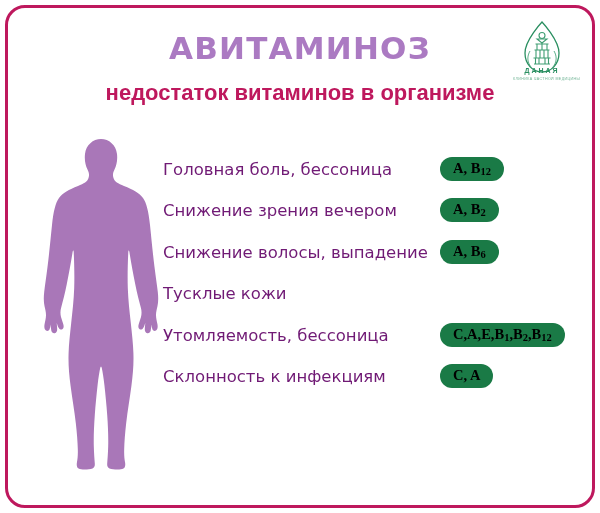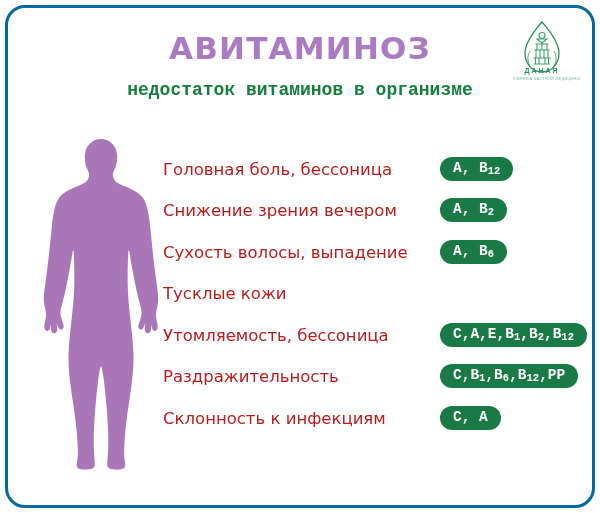--- a/index.html
+++ b/index.html
@@ -14,21 +14,21 @@
     overflow: hidden;
   }
 
   .poster {
     position: absolute;
     left: 5px;
     top: 5px;
     width: 590px;
     height: 503px;
     box-sizing: border-box;
-    border: 3px solid #0369a1;
+    border: 3px solid #be185d;
     border-radius: 20px;
     background: #ffffff;
     overflow: hidden;
   }
 
   
   .header {
     position: absolute;
     left: 0;
     top: 0;
@@ -48,24 +48,24 @@
     color: #ab7ac2;
     font-family: "DejaVu Sans", sans-serif;
   }
 
   .subtitle {
     position: absolute;
     left: 0;
     top: 72px;
     width: 100%;
     text-align: center;
-    font-size: 18px;
-    font-weight: bold;
-    color: #15803d;
-    font-family: Liberation Mono, monospace;
+    font-size: 22px;
+    font-weight: bold;
+    color: #be185d;
+    font-family: Liberation Sans, sans-serif;
   }
 
   
   .logo {
     position: absolute;
     left: 505px;
     top: 12px;
     width: 58px;
     height: 72px;
   }
@@ -115,38 +115,38 @@
   .row {
     position: relative;
     height: 41.5px;
   }
   .row-label {
     position: absolute;
     left: 5px;
     top: 50%;
     transform: translateY(-50%);
     font-size: 16.5px;
-    color: #b91c1c;
+    color: #701a75;
     white-space: nowrap;
     font-family: "DejaVu Sans", sans-serif;
   }
   .badge {
     position: absolute;
     left: 282px;
     top: 50%;
     transform: translateY(-50%);
     background: #1a7a46;
-    color: #ffffff;
+    color: #000000;
     border-radius: 13px;
     padding: 4px 13px 5px 13px;
     font-size: 14.5px;
     font-weight: bold;
     line-height: 1.05;
     white-space: nowrap;
-    font-family: Liberation Mono, monospace;
+    font-family: Liberation Serif, serif;
   }
   .badge sub {
     font-size: 10.5px;
     vertical-align: baseline;
     position: relative;
     top: 2px;
     font-weight: bold;
   }
 </style>
 </head>
@@ -278,38 +278,34 @@
       <div class="row-label">Головная боль, бессоница</div>
       <div class="badge">A, B<sub>12</sub></div>
     </div>
 
     <div class="row">
       <div class="row-label">Снижение зрения вечером</div>
       <div class="badge">A, B<sub>2</sub></div>
     </div>
 
     <div class="row">
-      <div class="row-label">Сухость волосы, выпадение</div>
+      <div class="row-label">Снижение волосы, выпадение</div>
       <div class="badge">A, B<sub>6</sub></div>
     </div>
 
 
     <div class="row">
       <div class="row-label">Тусклые кожи</div>
     </div>
 
     <div class="row">
       <div class="row-label">Утомляемость, бессоница</div>
       <div class="badge">C,A,E,B<sub>1</sub>,B<sub>2</sub>,B<sub>12</sub></div>
     </div>
 
-    <div class="row">
-      <div class="row-label">Раздражительность</div>
-      <div class="badge">C,B<sub>1</sub>,B<sub>6</sub>,B<sub>12</sub>,PP</div>
-    </div>
 
     <div class="row">
       <div class="row-label">Склонность к инфекциям</div>
       <div class="badge">C, A</div>
     </div>
 
   </div>
 
 </div>
 

